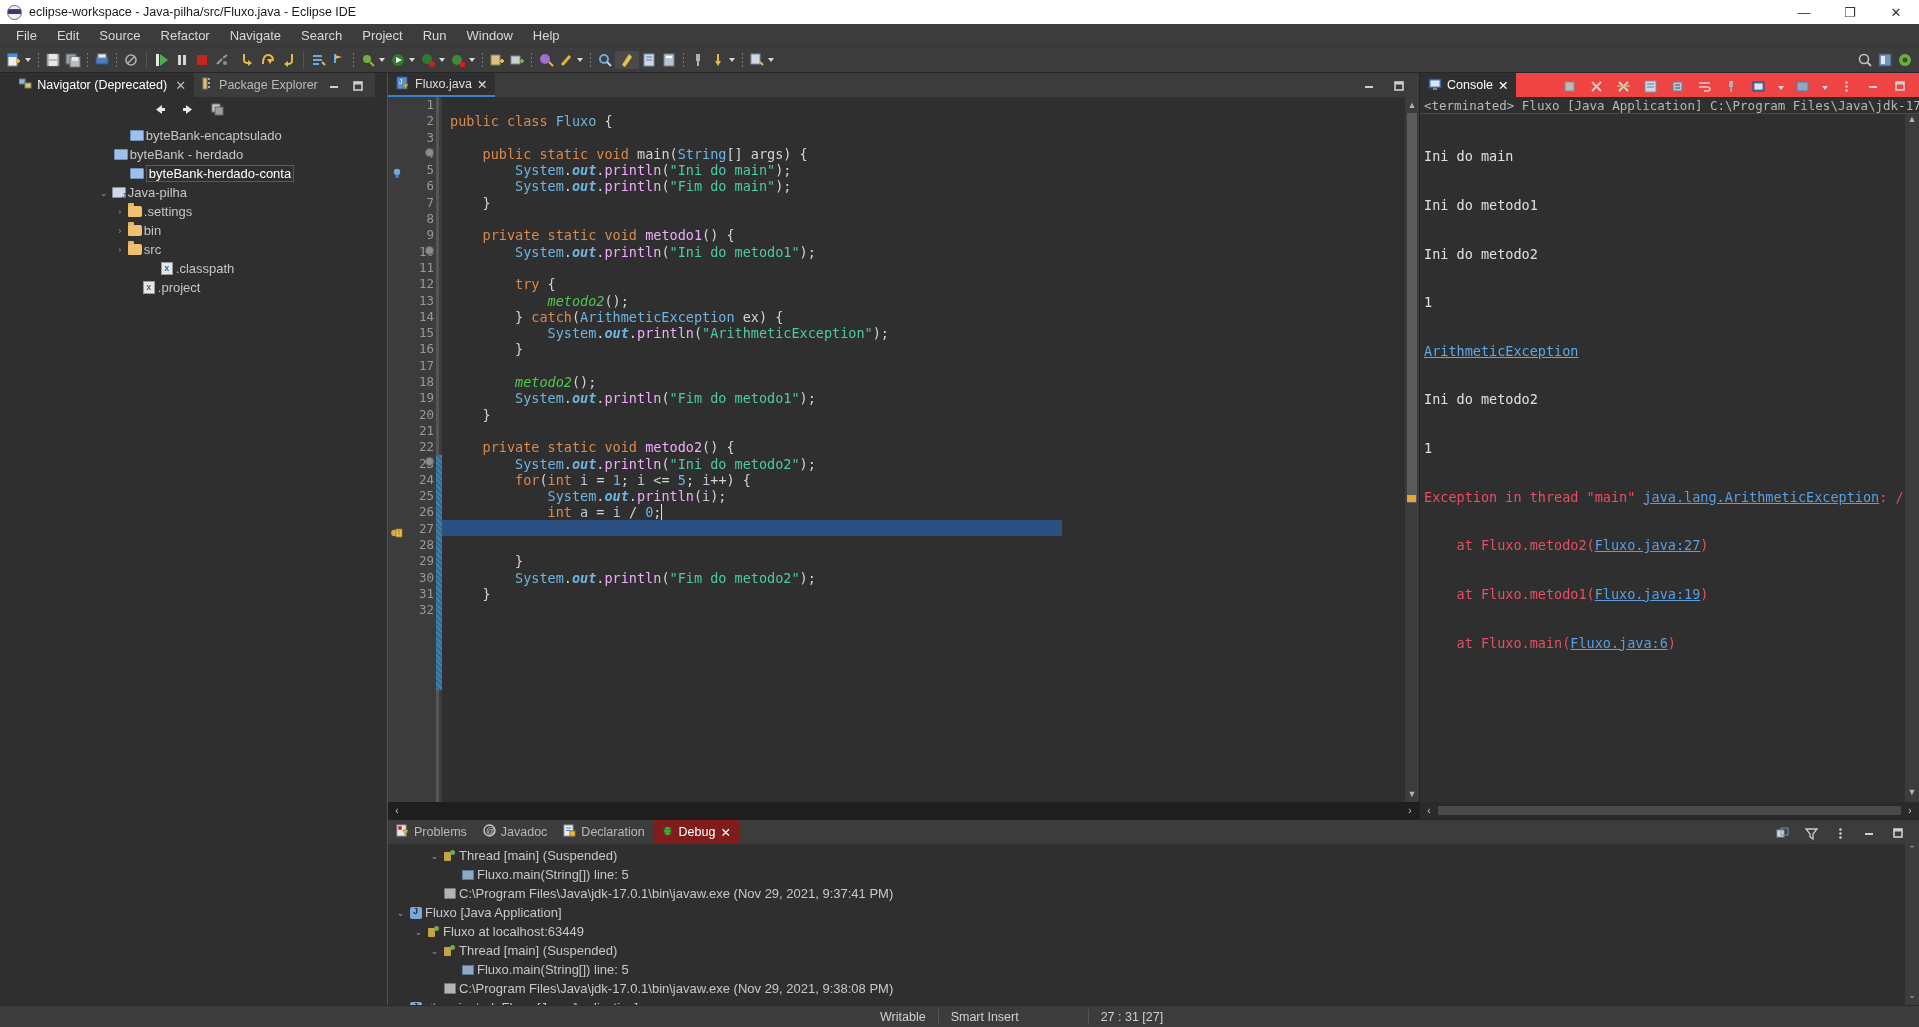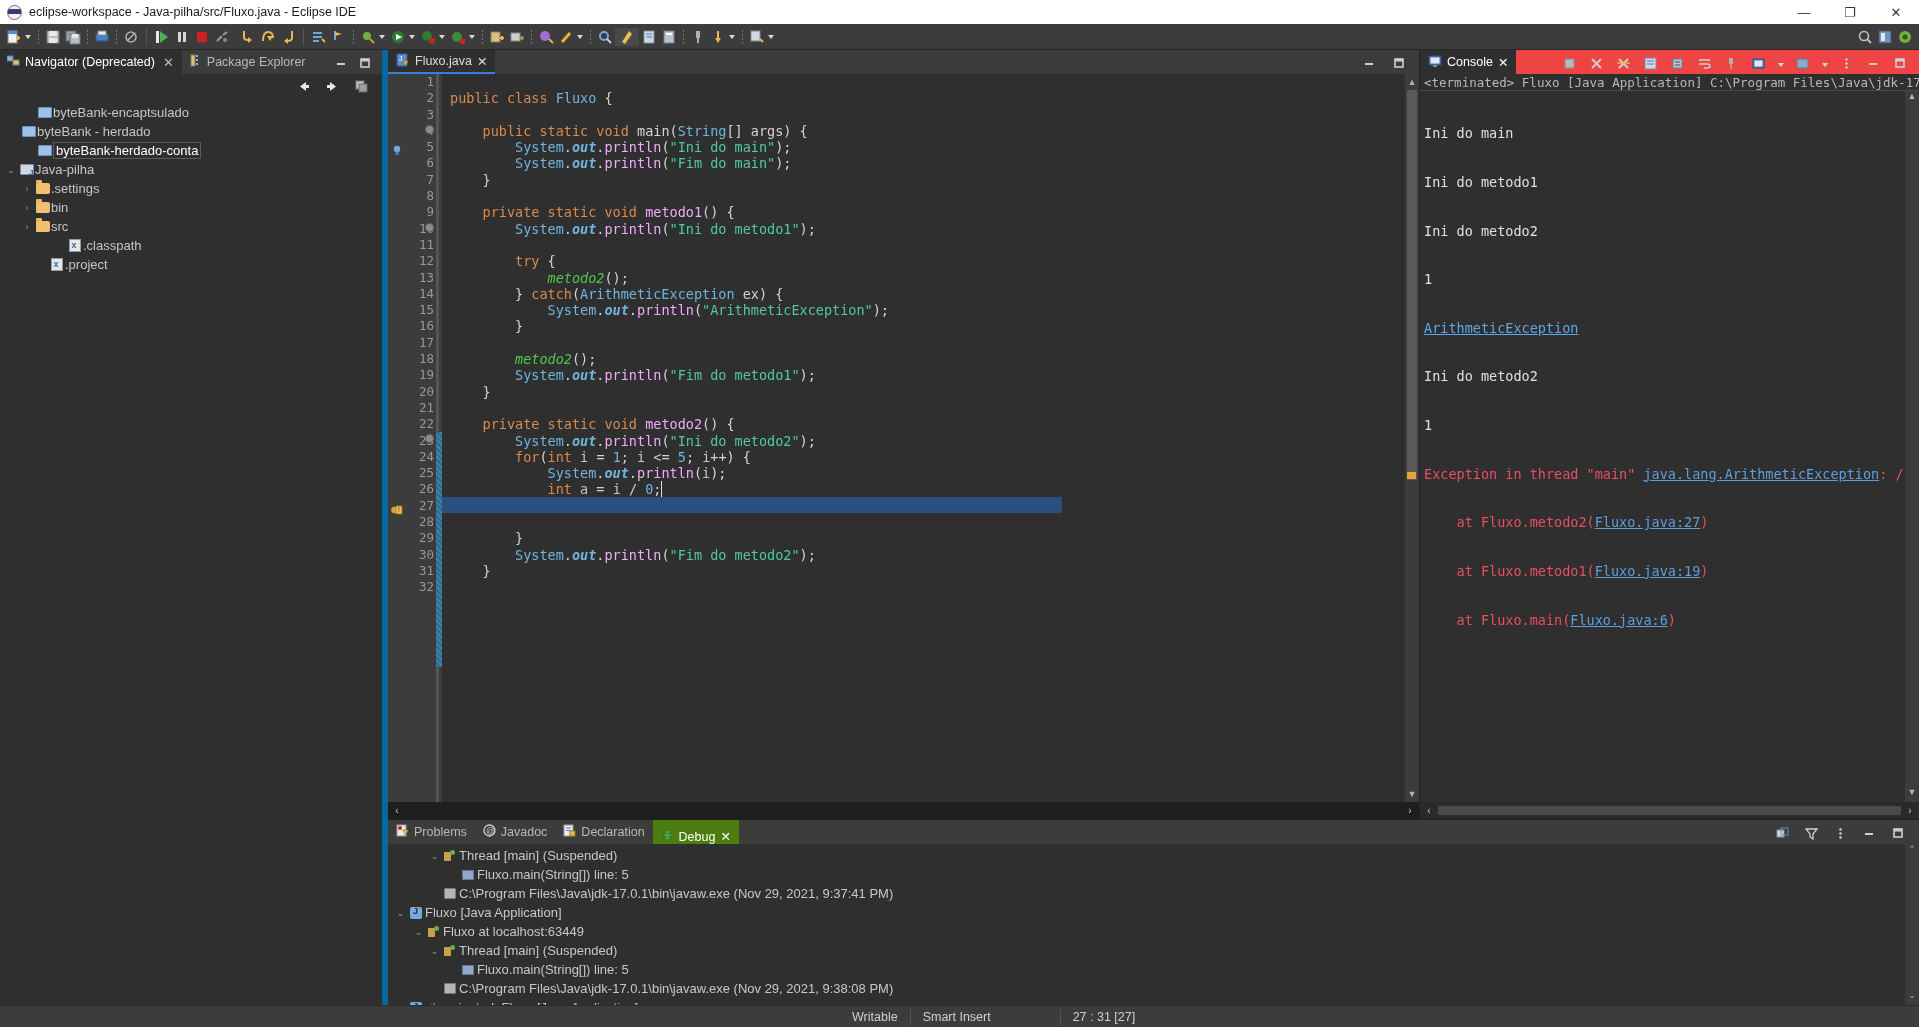--- a/index.html
+++ b/index.html
@@ -41,21 +41,21 @@
   .ic{ width:18px; height:18px; margin:0 1px; position:relative; display:inline-block; }
   .caret{ width:0;height:0;border-left:3.5px solid transparent;border-right:3.5px solid transparent;
     border-top:4px solid #d9d9d9; margin:0 3px 0 1px; }
   .tb-right{ margin-left:auto; display:flex; align-items:center; }
 
   
   .main{ flex:1; display:flex; min-height:0; background:#2f2f2f; }
 
   
   .leftpanel{ width:388px; flex:none; display:flex; flex-direction:column; background:#2f2f2f;
-    border-right:6px solid #0369a1;}
+    border-right:1px solid #0369a1;align-items:center;}
   .vtabs{ height:24px; display:flex; align-items:flex-end; background:#3c3c3c; position:relative;}
   .vtab{ height:24px; display:flex; align-items:center; padding:0 8px 0 7px; font-size:12.5px;
     color:#b9b9b9; gap:5px;}
   .vtab.active{ background:#2f2f2f; color:#ffffff; }
   .vtab .x{ color:#bdbdbd; font-size:13px; margin-left:3px;}
   .vtab-tools{ margin-left:auto; display:flex; align-items:center; gap:4px; padding-right:5px;}
   .panel-toolbar{ height:25px; background:#2f2f2f; display:flex; align-items:center;
     justify-content:flex-end; padding-right:10px; gap:9px;}
   .tree{ flex:1; overflow:hidden; padding-top:4px; font-size:13px;}
   .trow{ height:19px; display:flex; align-items:center; padding-left:6px; color:#c6c6c6; }
@@ -129,39 +129,39 @@
   .coutput .err{ color:#e94e63; }
   .coutput .lnk{ color:#5ea8e8; text-decoration:underline; }
   .coutput .lnk2{ color:#5b9fe0; text-decoration:underline; }
 
   
   .bottom{ height:186px; flex:none; display:flex; flex-direction:column; background:#2f2f2f;
     border-top:1px solid #222;}
   .btabs{ height:24px; background:#3c3c3c; display:flex; align-items:flex-end;}
   .btab{ height:24px; display:flex; align-items:center; padding:0 8px; gap:5px; font-size:12.5px;
     color:#b9b9b9;}
-  .btab.active{ background:#4d7c0f; color:#ffffff;align-items:flex-end;}
+  .btab.active{ background:#7f1d1d; color:#ffffff;}
   .btabs-right{ margin-left:auto; display:flex; align-items:center; gap:9px; padding-right:9px;}
   .btree{ flex:1; overflow:hidden; padding-top:2px; font-size:13px; position:relative;}
   .brow{ height:19px; display:flex; align-items:center; color:#c8c8c8; white-space:nowrap;}
   .brow .arrow{ width:13px; text-align:center; color:#a0a0a0; font-size:9px; flex:none;}
   .brow .bico{ width:18px; flex:none; display:flex; align-items:center; justify-content:center;}
 
   
   .thico{ width:12px;height:12px;position:relative;}
   .thico .b1{ position:absolute;left:0;top:2px;width:7px;height:9px;background:#c8a24a;border-radius:1px;}
   .thico .b2{ position:absolute;left:6px;top:0;width:5px;height:5px;background:#6fae3f;border-radius:50%;}
   .stkico{ width:12px;height:10px;background:#8fa8c4;border:1px solid #5f7b99;}
   .jico{ width:12px;height:12px;background:#7aa8d8;border-radius:2px;position:relative;}
   .jico:after{content:"J";position:absolute;left:3px;top:-1px;font-size:9px;color:#16324f;font-weight:bold;}
   .procico{ width:12px;height:11px;background:#b4b4b4;border:1px solid #7a7a7a;border-radius:1px;}
 
   
   .statusbar{ height:22px; flex:none; background:#3c3c3c; display:flex; align-items:center;
-    color:#d0d0d0; font-size:12.5px; border-top:1px solid #2a2a2a;}
+    color:#d0d0d0; font-size:12.5px; border-top:1px solid #2a2a2a;padding-left:28px;}
   .sb-left{ width:840px; display:flex; align-items:center; padding-left:6px; }
   .sb-cell{ padding:0 12px; border-left:1px solid #555; height:16px; display:flex; align-items:center;}
   .sb-cell.first{ border-left:none; }
 
   
   .csb{ width:14px; background:#3c3c3c; display:flex; flex-direction:column;}
   .csb .arw{ height:15px; text-align:center; color:#b4b4b4; font-size:9px;}
   .chsb{ height:17px; background:#2a2a2a; display:flex; align-items:center;
     justify-content:space-between; padding:0 2px; color:#cfcfcf; font-size:10px;}
 </style>
@@ -174,20 +174,32 @@
     <div class="tb-logo"></div>
     <div class="tb-title">eclipse-workspace - Java-pilha/src/Fluxo.java - Eclipse IDE</div>
     <div class="tb-spacer"></div>
     <div class="winbtns">
       <div class="winbtn">—</div>
       <div class="winbtn">❐</div>
       <div class="winbtn close">✕</div>
     </div>
   </div>
 
+  <div class="menubar">
+    <div class="mi">File</div>
+    <div class="mi">Edit</div>
+    <div class="mi">Source</div>
+    <div class="mi">Refactor</div>
+    <div class="mi">Navigate</div>
+    <div class="mi">Search</div>
+    <div class="mi">Project</div>
+    <div class="mi">Run</div>
+    <div class="mi">Window</div>
+    <div class="mi">Help</div>
+  </div>
 
   <div class="toolbar">
     <div class="tgrp">
       <span class="ic">
         <svg width="18" height="18" viewBox="0 0 18 18">
             <rect x="3" y="3" width="9" height="12" fill="#f0f0f0" stroke="#888"></rect>
             <rect x="3" y="3" width="9" height="3" fill="#4a90d9"></rect>
             <path d="M11 10 l4 0 M13 8 l0 4" stroke="#e8b84b" stroke-width="2"></path>
           </svg>
       </span>

